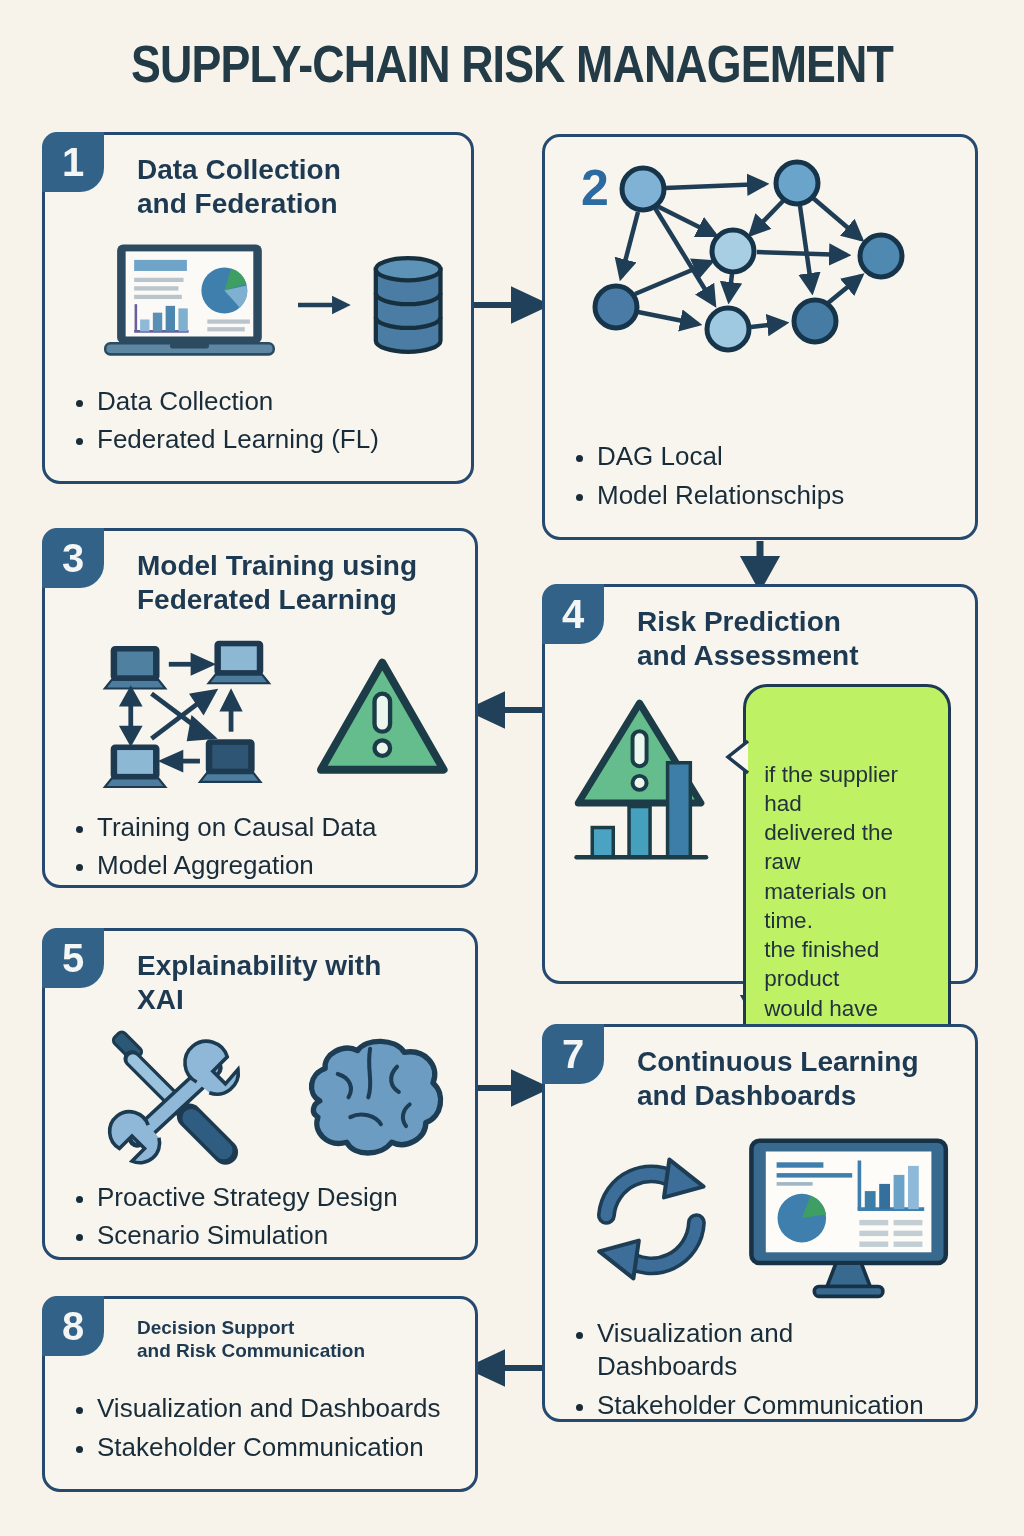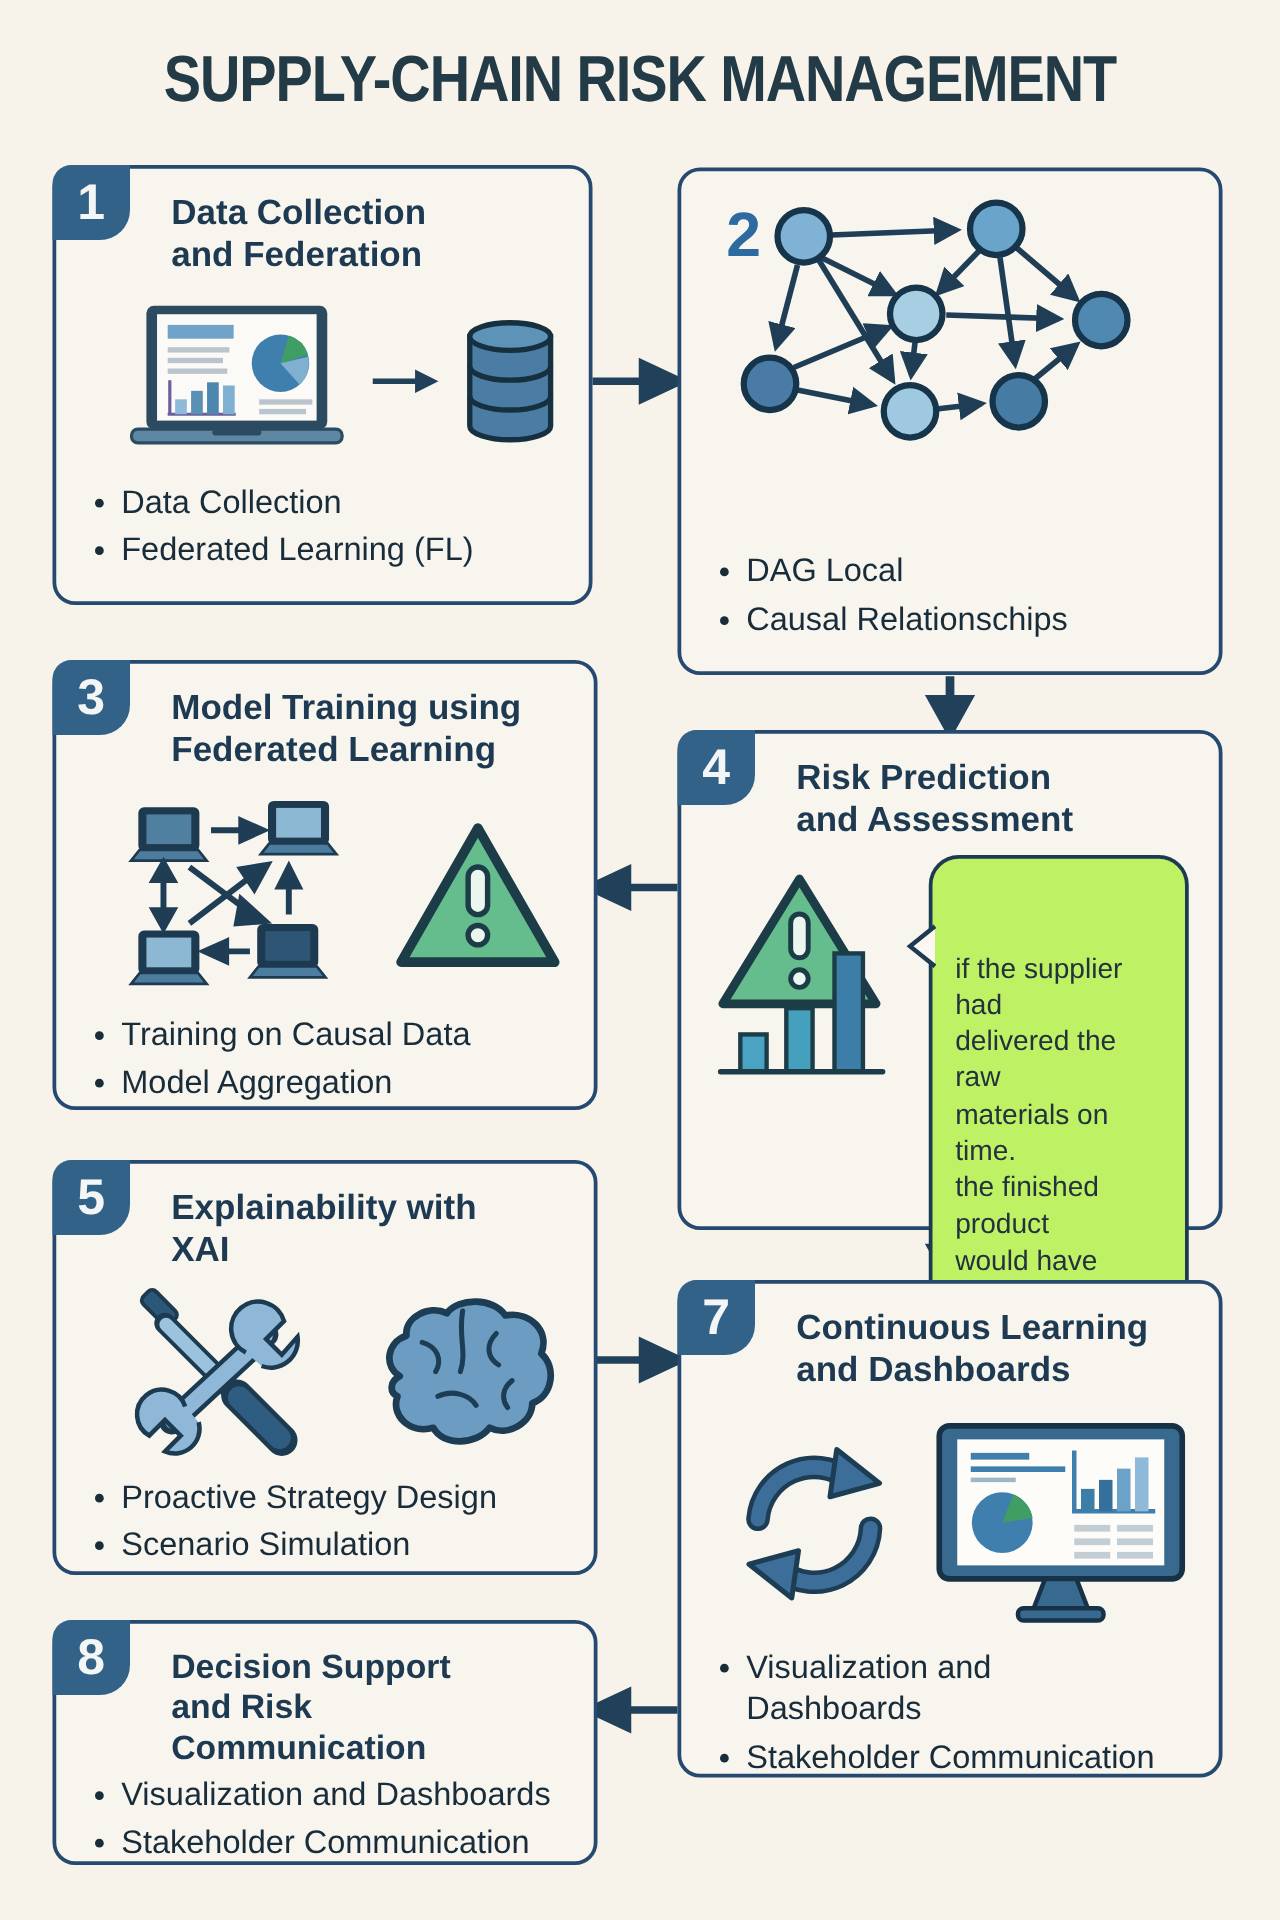--- a/index.html
+++ b/index.html
@@ -122,21 +122,21 @@
         <circle cx="212" cy="26" r="21" fill="#6ba4cb"></circle>
         <circle cx="148" cy="94" r="21" fill="#a7cee3"></circle>
         <circle cx="31" cy="150" r="21" fill="#4a7ba6"></circle>
         <circle cx="143" cy="172" r="21" fill="#9ec9e0"></circle>
         <circle cx="230" cy="164" r="21" fill="#467ba4"></circle>
         <circle cx="296" cy="99" r="21" fill="#4f88b0"></circle>
       </g>
     </svg>
     <ul class="bullets">
       <li>DAG Local</li>
-      <li>Causal Relationschips</li>
+      <li>Model Relationschips</li>
     </ul>
   </div>
 
   <div class="box" style="left:42px;top:528px;width:436px;height:360px;">
     <div class="badge">3</div>
     <div class="box-title">Model Training using
 Federated Learning</div>
     <div class="iconrow" style="gap:28px;margin:12px 0 0 22px;">
       <svg width="226" height="178" viewBox="0 0 226 178">
         <g stroke="#1e3a50" stroke-width="2.5">
@@ -301,21 +301,21 @@
     </div>
     <ul class="bullets">
       <li>Visualization and
 Dashboards</li>
       <li>Stakeholder Communication</li>
     </ul>
   </div>
 
   <div class="box" style="left:42px;top:1296px;width:436px;height:196px;">
     <div class="badge">8</div>
-    <div class="box-title" style="font-size:27px;">Decision Support
+    <div class="box-title" style="font-size:19px;">Decision Support
 and Risk Communication</div>
     <ul class="bullets">
       <li>Visualization and Dashboards</li>
       <li>Stakeholder Communication</li>
     </ul>
   </div>
 
 </div>
 
 </body></html>

